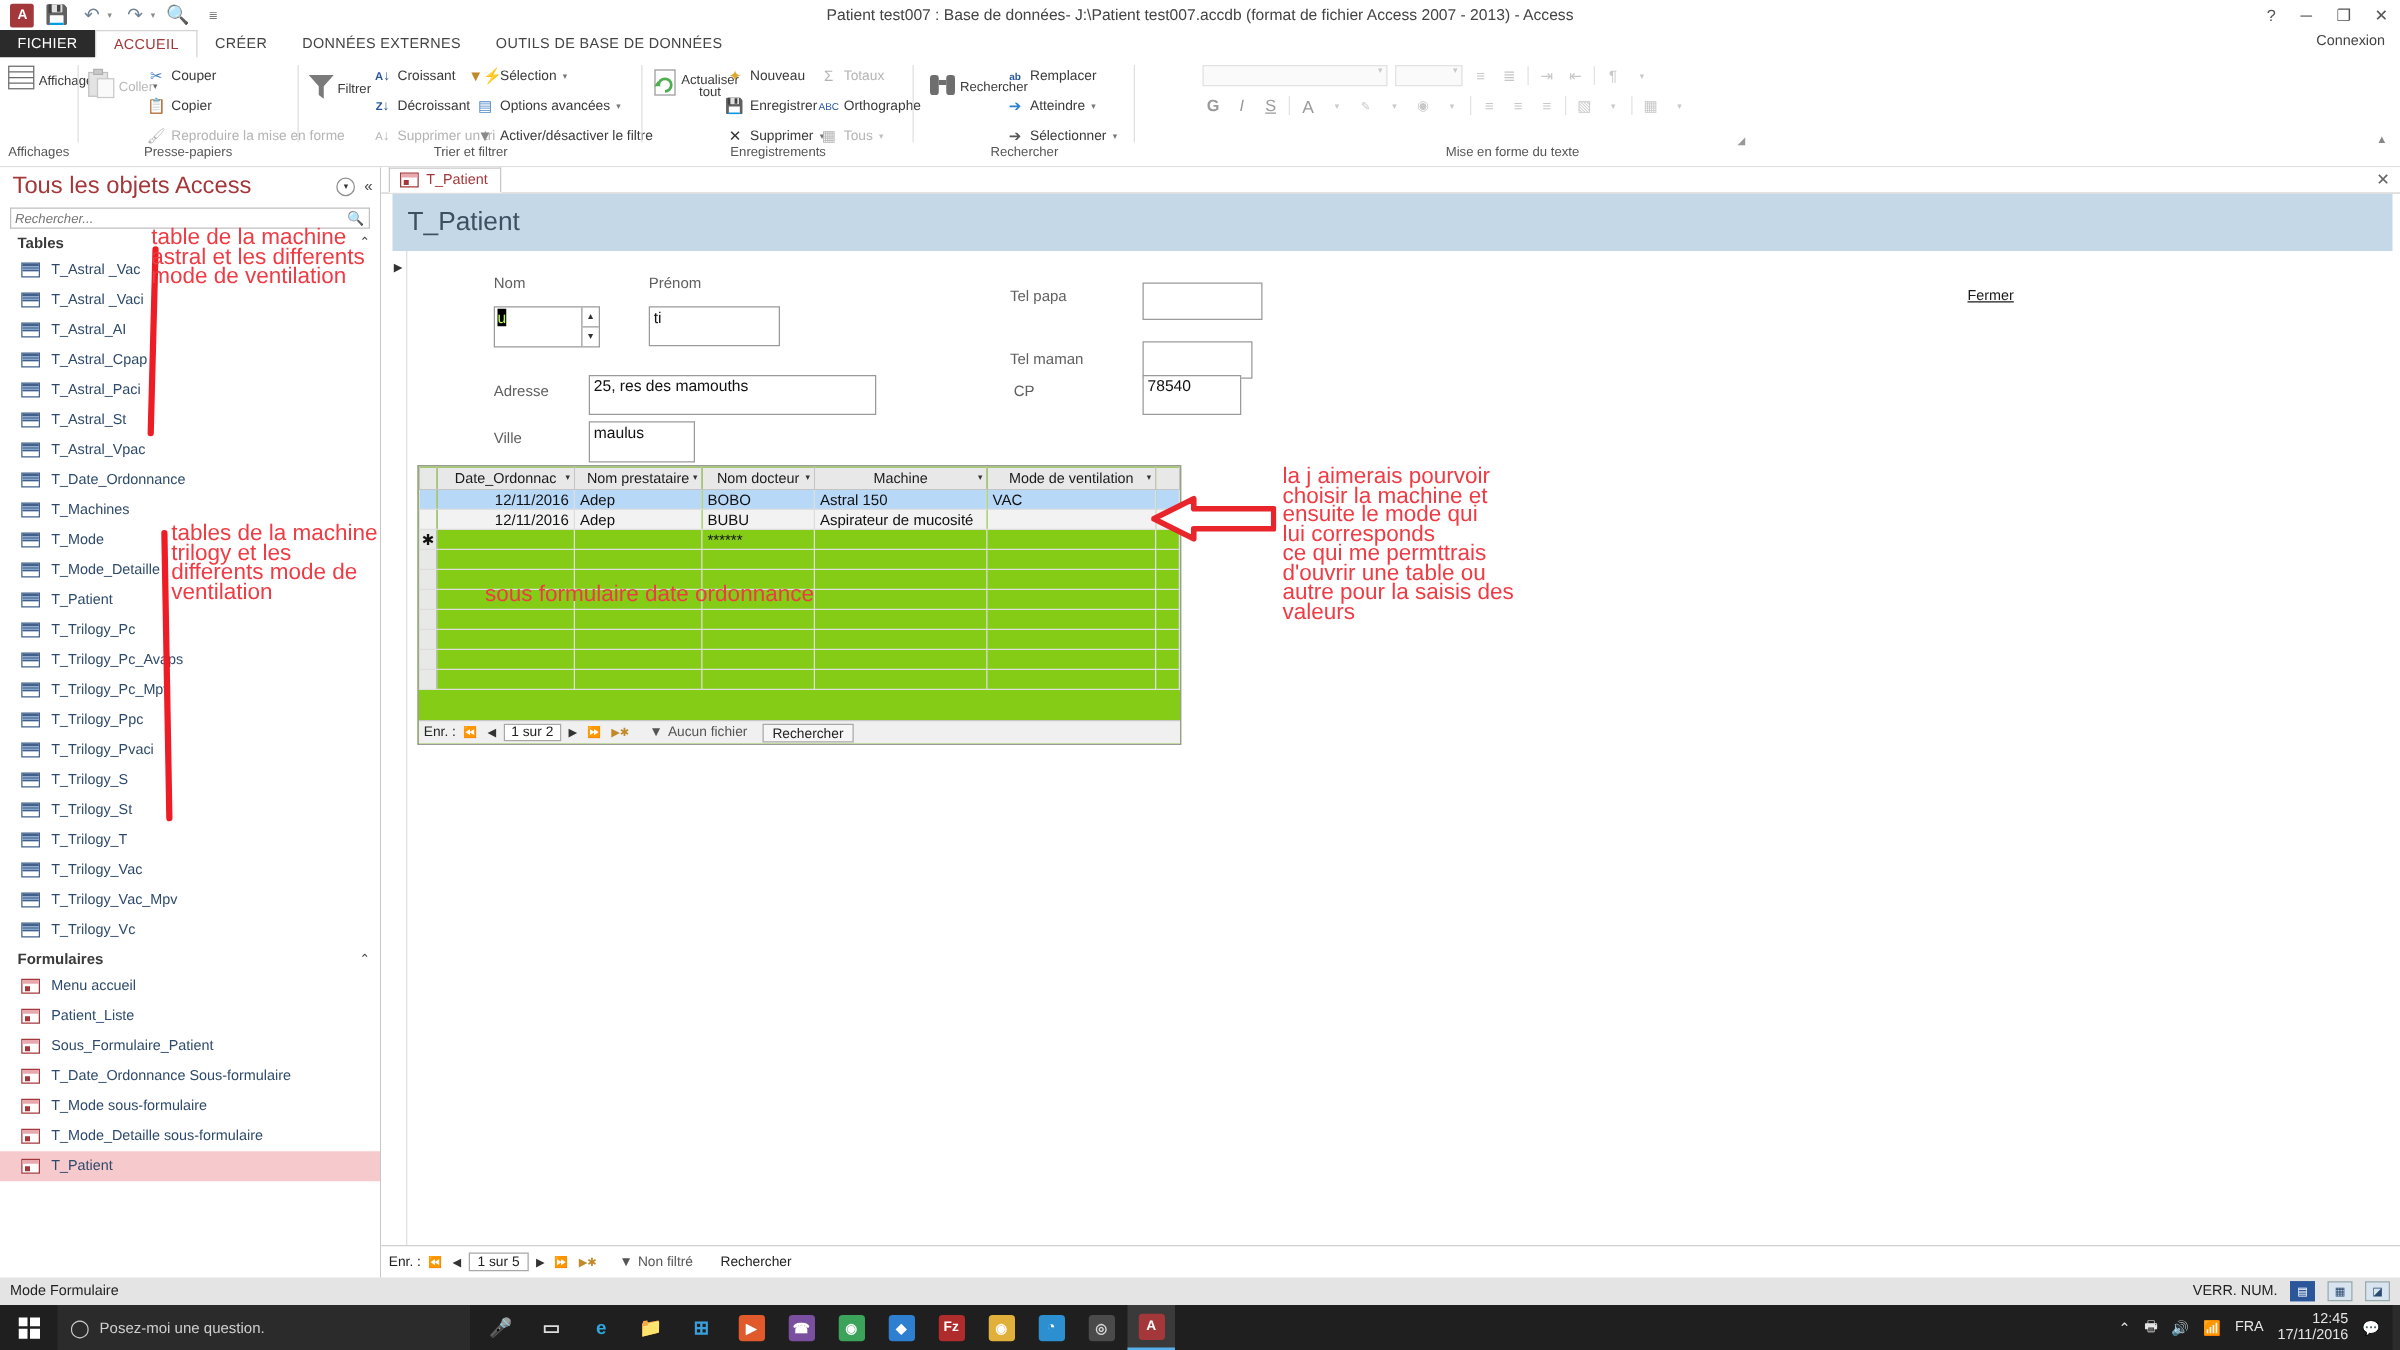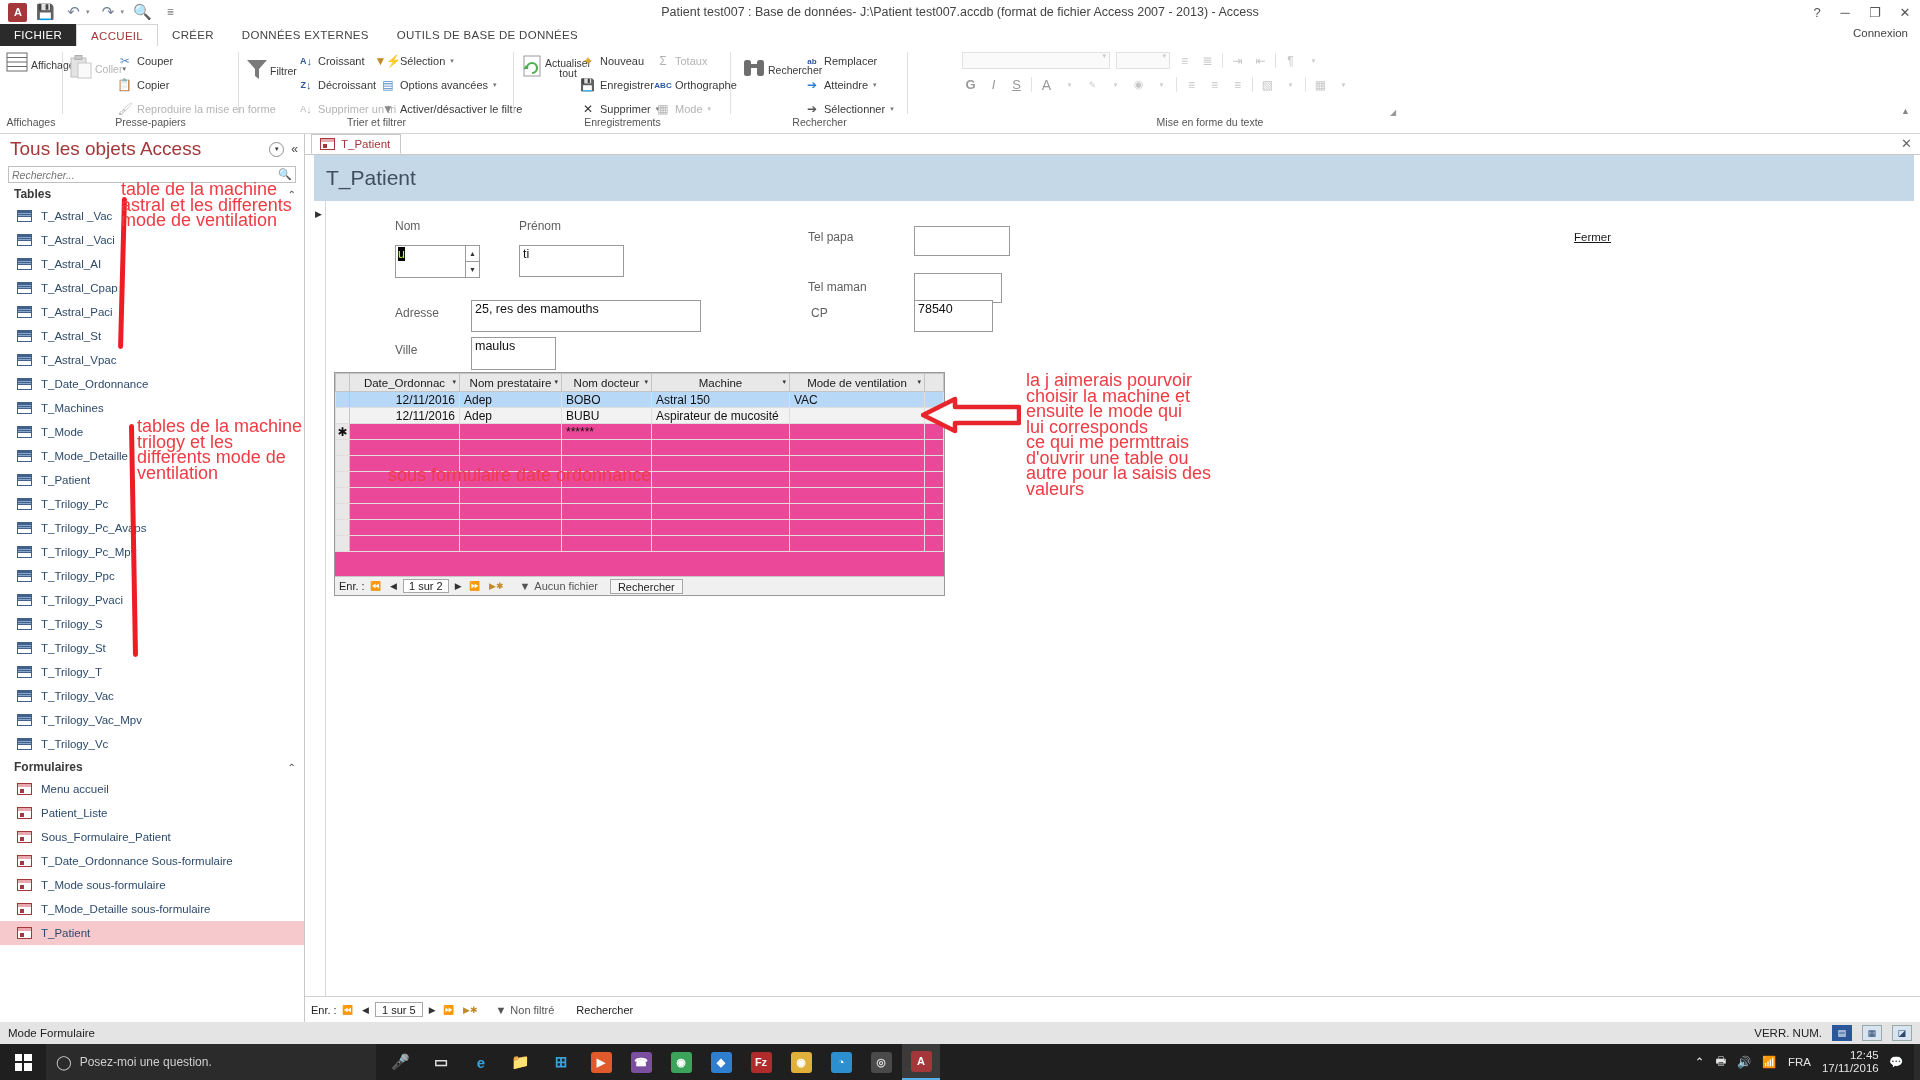--- a/index.html
+++ b/index.html
@@ -168,21 +168,21 @@
   .spinbox .fld { flex: 1; font-size: 12.5px; padding: 1px 2px; }
   .spinbox .sel-char { background: #000; color: #b9ff4d; }
   .spinbox .arrows { width: 14px; border-left: 1px solid #9a9a9a; display: flex; flex-direction: column; }
   .spinbox .arrows span {
     flex: 1; display: flex; align-items: center; justify-content: center;
     font-size: 7px; color: #333;
   }
   .spinbox .arrows span:first-child { border-bottom: 1px solid #9a9a9a; }
 
   
-  .sheet { position: absolute; border: 1px solid #9a9a9a; background: #ec4899; overflow: hidden; }
+  .sheet { position: absolute; border: 1px solid #9a9a9a; background: #84cc16; overflow: hidden; }
   .sheet table { border-collapse: collapse; table-layout: fixed; width: 100%; }
   .sheet th {
     background: #e8e8e8; border: 1px solid #c4c4c4; font-size: 11.5px;
     font-weight: normal; color: #1a1a1a; height: 18px; position: relative; padding: 0 4px;
   }
   .sheet th .hcar { position: absolute; right: 3px; top: 4px; font-size: 7px; color: #333; }
   .sheet td {
     border: 1px solid #dedede; font-size: 12px; color: #111; height: 16px;
     padding: 0 4px; white-space: nowrap; overflow: hidden;
   }
@@ -397,26 +397,26 @@
           <span>Supprimer</span>
           <span class="car">▾</span>
         </div>
       </div>
       <div style="position:absolute;left:140px;top:5px;display:flex;flex-direction:column;gap:4px">
         <div class="smbtn dis">
           <span class="ic">Σ</span>
           <span>Totaux</span>
         </div>
         <div class="smbtn">
-          <span class="ic" style="font-size:8px;color:#2b579a;font-weight:bold">ABC</span>
+          <span class="ic" style="font-size:8px;color:#2b579a;font-weight:normal">ABC</span>
           <span>Orthographe</span>
         </div>
         <div class="smbtn dis">
           <span class="ic">▦</span>
-          <span>Mode</span>
+          <span>Tous</span>
           <span class="car">▾</span>
         </div>
       </div>
     </div>
     <div class="rgroup-label" style="left:515px; width:215px;">Enregistrements</div>
     <div class="gsep" style="left:730px"></div>
 
     <div class="rgroup" style="left:732px; width:175px;">
       <div class="bigbtn" style="position:absolute;left:8px;top:6px;width:58px">
         <span>

